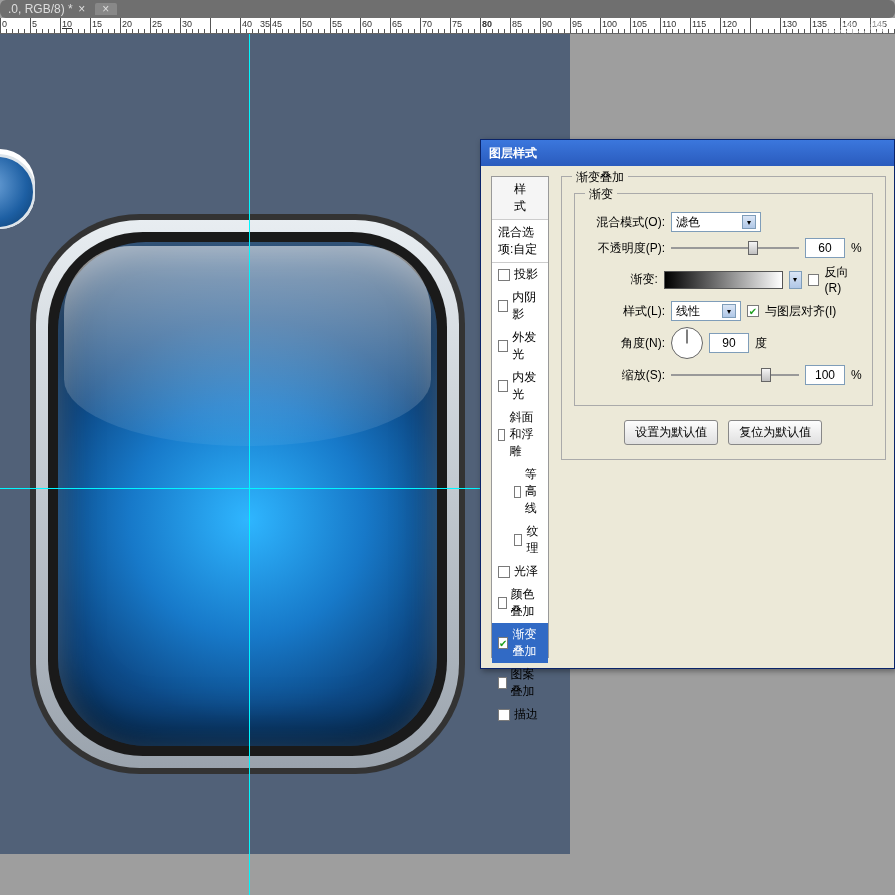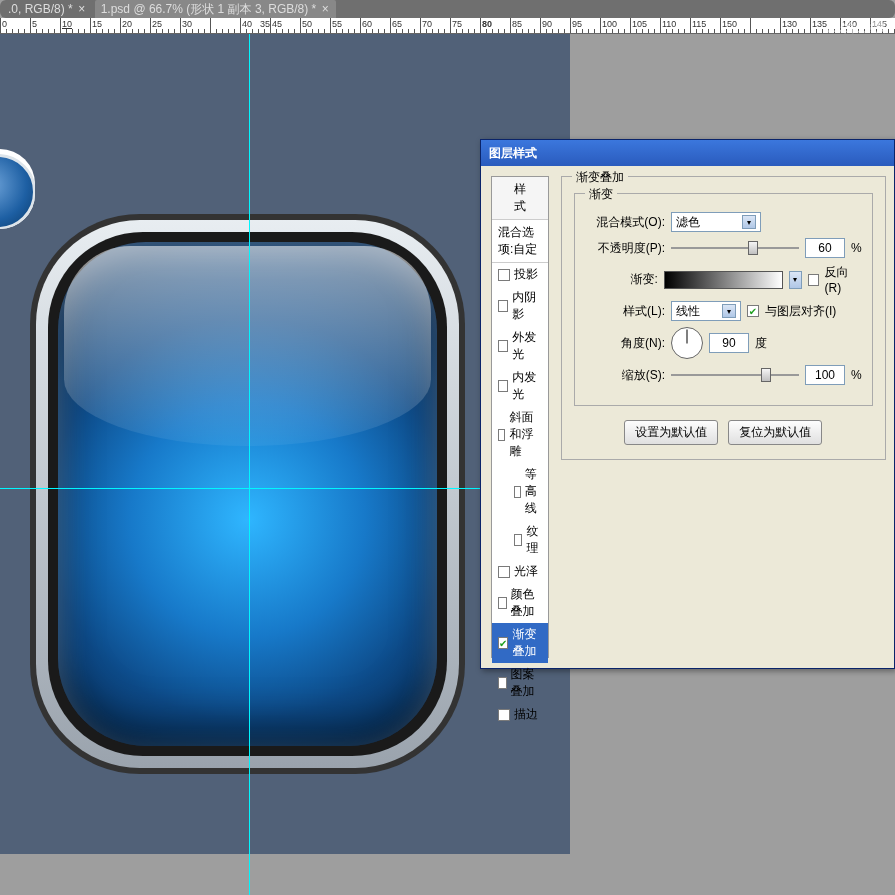--- a/index.html
+++ b/index.html
@@ -68,21 +68,20 @@
 </style>
 </head>
 <body>
 
 <div class="tabs-bar">
   <div class="tab inactive">
     <span>.0, RGB/8) *</span>
     <span class="tab-close">×</span>
   </div>
   <div class="tab">
-    <span>1.psd @ 66.7% (形状 1 副本 3, RGB/8) *</span>
     <span class="tab-close">×</span>
   </div>
 </div>
 
 <div class="ruler-h" id="ruler-h">
     <div class="tick" style="left: 0px;"></div>
     <div class="tick-label" style="left: 2px;">0</div>
     <div class="tick minor" style="left: 6px;"></div>
     <div class="tick minor" style="left: 12px;"></div>
     <div class="tick minor" style="left: 18px;"></div>
@@ -219,21 +218,21 @@
     <div class="tick minor" style="left: 672px;"></div>
     <div class="tick minor" style="left: 678px;"></div>
     <div class="tick minor" style="left: 684px;"></div>
     <div class="tick" style="left: 690px;"></div>
     <div class="tick-label" style="left: 692px;">115</div>
     <div class="tick minor" style="left: 696px;"></div>
     <div class="tick minor" style="left: 702px;"></div>
     <div class="tick minor" style="left: 708px;"></div>
     <div class="tick minor" style="left: 714px;"></div>
     <div class="tick" style="left: 720px;"></div>
-    <div class="tick-label" style="left: 722px;">150</div>
+    <div class="tick-label" style="left: 722px;">120</div>
     <div class="tick minor" style="left: 726px;"></div>
     <div class="tick minor" style="left: 732px;"></div>
     <div class="tick minor" style="left: 738px;"></div>
     <div class="tick minor" style="left: 744px;"></div>
     <div class="tick" style="left: 750px;"></div>
     <div class="tick-label" style="left: 752px; margin-top: 19px;">125</div>
     <div class="tick minor" style="left: 756px;"></div>
     <div class="tick minor" style="left: 762px;"></div>
     <div class="tick minor" style="left: 768px;"></div>
     <div class="tick minor" style="left: 774px;"></div>

